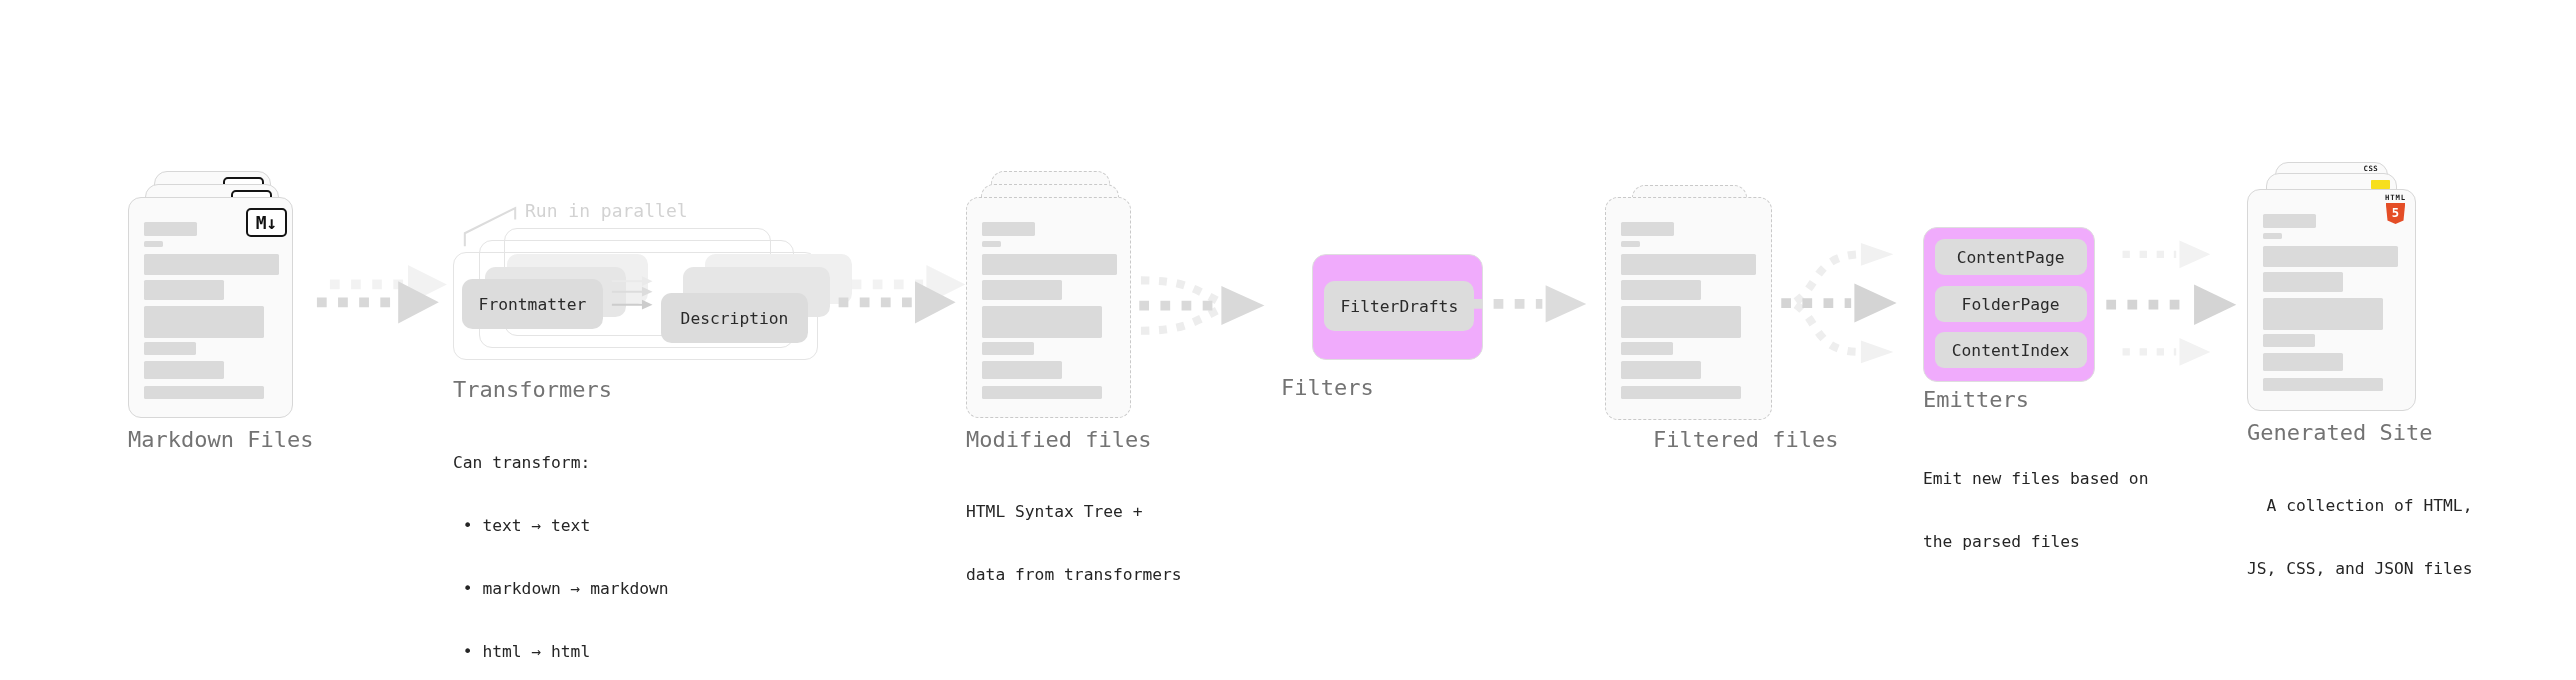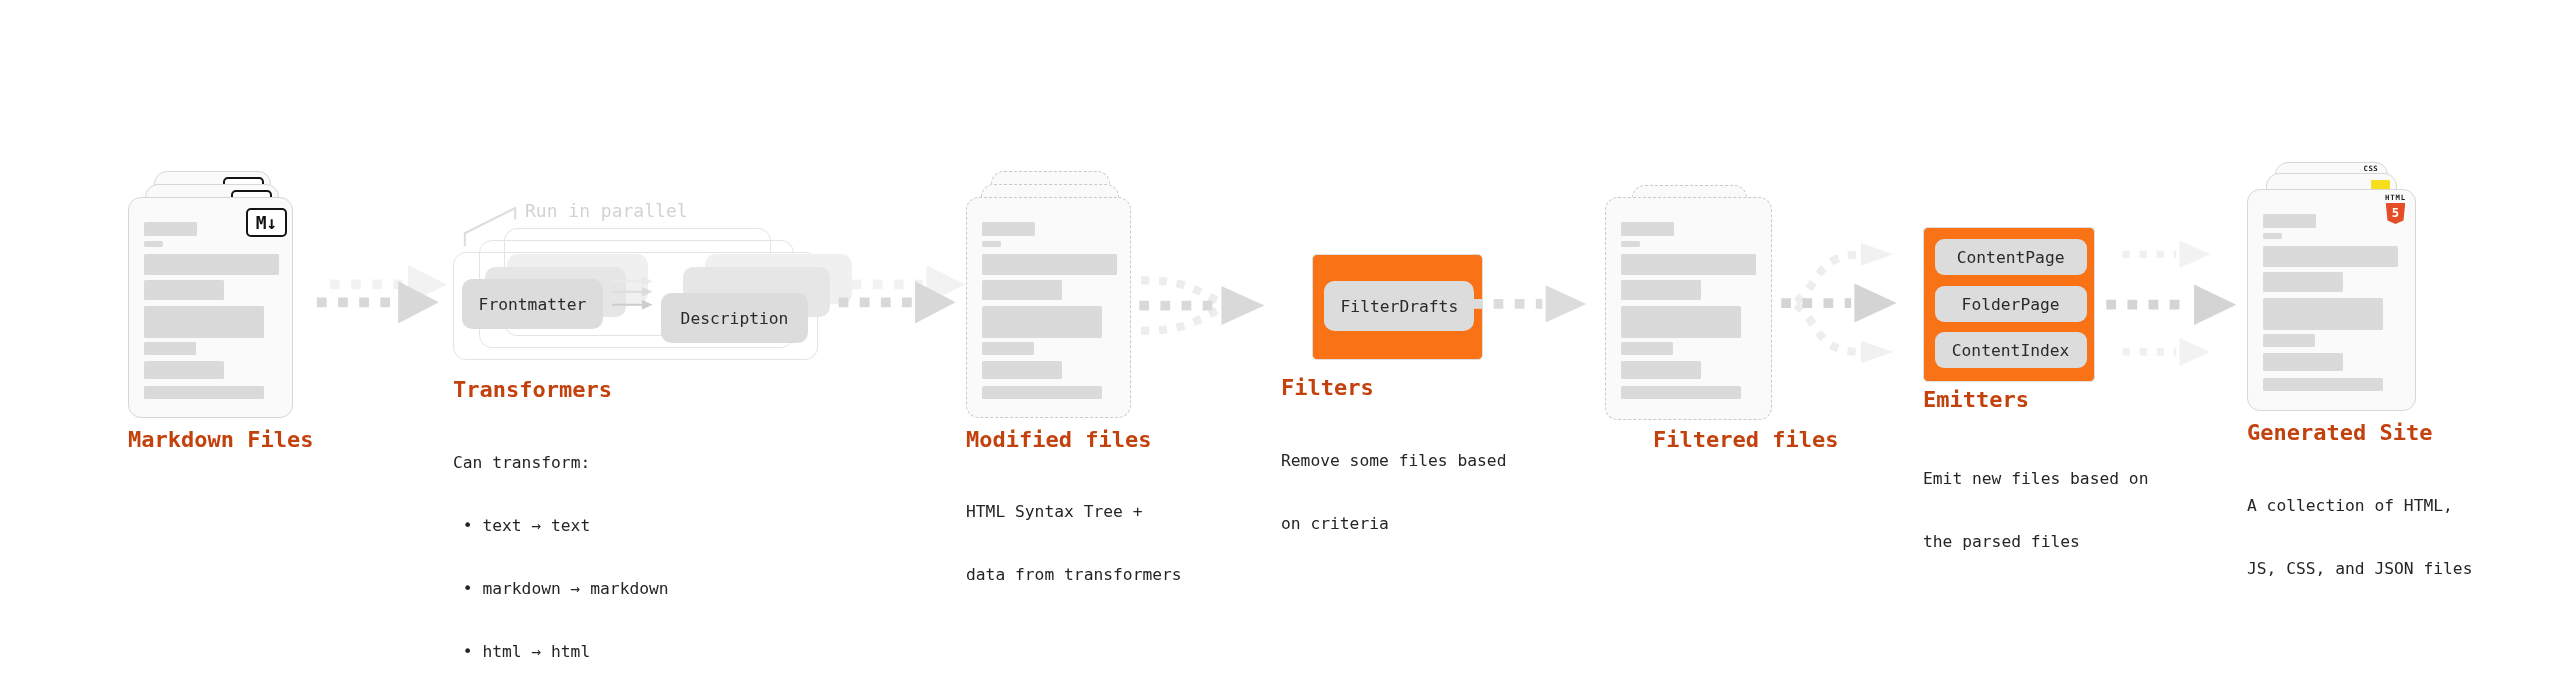--- a/index.html
+++ b/index.html
@@ -34,23 +34,23 @@
   .html5-shield{width:19.5px;height:21px;margin:0.8px auto 0;background:#e44d26;
     clip-path:polygon(0 0,100% 0,91% 84%,50% 100%,9% 84%);
     display:flex;align-items:center;justify-content:center;
     color:#ffffff;font-weight:bold;font-size:12.2px;}
   
   .pill{position:absolute;background:#dcdcdc;border-radius:10.6px;display:flex;align-items:center;justify-content:center;
     font-size:16.3px;color:#2a2a2a;box-sizing:border-box;white-space:pre;}
   .pill.echo1{background:#e6e6e6;}
   .pill.echo2{background:#f0f0f0;}
   
-  .panel{position:absolute;background:#f97316;border:1.6px solid #dedede;border-radius:5px;box-sizing:border-box;}
-  
-  .stage-title{position:absolute;font-size:22px;line-height:24.4px;color:#c2410c;white-space:pre;font-weight:bold;}
+  .panel{position:absolute;background:#f0abfc;border:1.6px solid #dedede;border-radius:14px;box-sizing:border-box;}
+  
+  .stage-title{position:absolute;font-size:22px;line-height:24.4px;color:#737373;white-space:pre;}
   .stage-desc{position:absolute;font-size:16.3px;line-height:21px;color:#252525;white-space:pre;}
   .stage-desc .bullet-line{padding-left:9.8px;}
   .annotation{position:absolute;font-size:18px;color:#d2d2d2;white-space:pre;}
   
   .overlay{position:absolute;left:0;top:0;z-index:10;pointer-events:none;}.z2{z-index:2}.z3{z-index:3}.z4{z-index:4}.z6{z-index:6}
 </style>
 </head>
 <body>
 
 <div class="canvas">
@@ -119,24 +119,20 @@
   <div class="stage-title" style="left:966px;top:428px;">Modified files</div>
   <div class="stage-desc" style="left:966px;top:459px;">
     <div>HTML Syntax Tree +</div>
     <div>data from transformers</div>
   </div>
 
   <div class="panel z2" style="left:1281px;top:254px;width:171px;height:106px;margin-left:31px;">
     <div class="pill" style="left:11.4px;top:26px;width:150px;height:50px;">FilterDrafts</div>
   </div>
   <div class="stage-title" style="left:1281px;top:376px;">Filters</div>
-  <div class="stage-desc" style="left:1281px;top:408px;">
-    <div>Remove some files based</div>
-    <div>on criteria</div>
-  </div>
 
   <div>
     <div class="card dashed z3" style="left:1632px;top:185px;width:115px;height:219px;"></div>
     <div class="card dashed z4" style="left:1605px;top:197px;width:167px;height:223px;">
       <div class="doc-lines">
           <div class="dl1"></div>
           <div class="dl2"></div>
           <div class="dl3"></div>
           <div class="dl4"></div>
           <div class="dl5"></div>
@@ -182,21 +178,21 @@
         </div>
       <div class="html5-badge" style="right:9px;top:4.1px;">
         <div class="html-word">HTML</div>
         <div class="html5-shield">
             <span>5</span>
           </div>
       </div>
     </div>
   </div>
   <div class="stage-title" style="left:2247px;top:421px;">Generated Site</div>
-  <div class="stage-desc" style="left:2247px;top:453px;">
+  <div class="stage-desc" style="left:2247px;top:453px;text-align:right;">
     <div>A collection of HTML,</div>
     <div>JS, CSS, and JSON files</div>
   </div>
 
   <svg class="overlay" width="2576" height="681" viewBox="0 0 3170 838">
 
     <path d="M572,303 L572,287 L634,256 L634,270" fill="none" stroke="#dcdcdc" stroke-width="2.5"></path>
 
     <g>
       <path d="M753,346 H790" stroke="#eaeaea" stroke-width="2.5" fill="none"></path>

